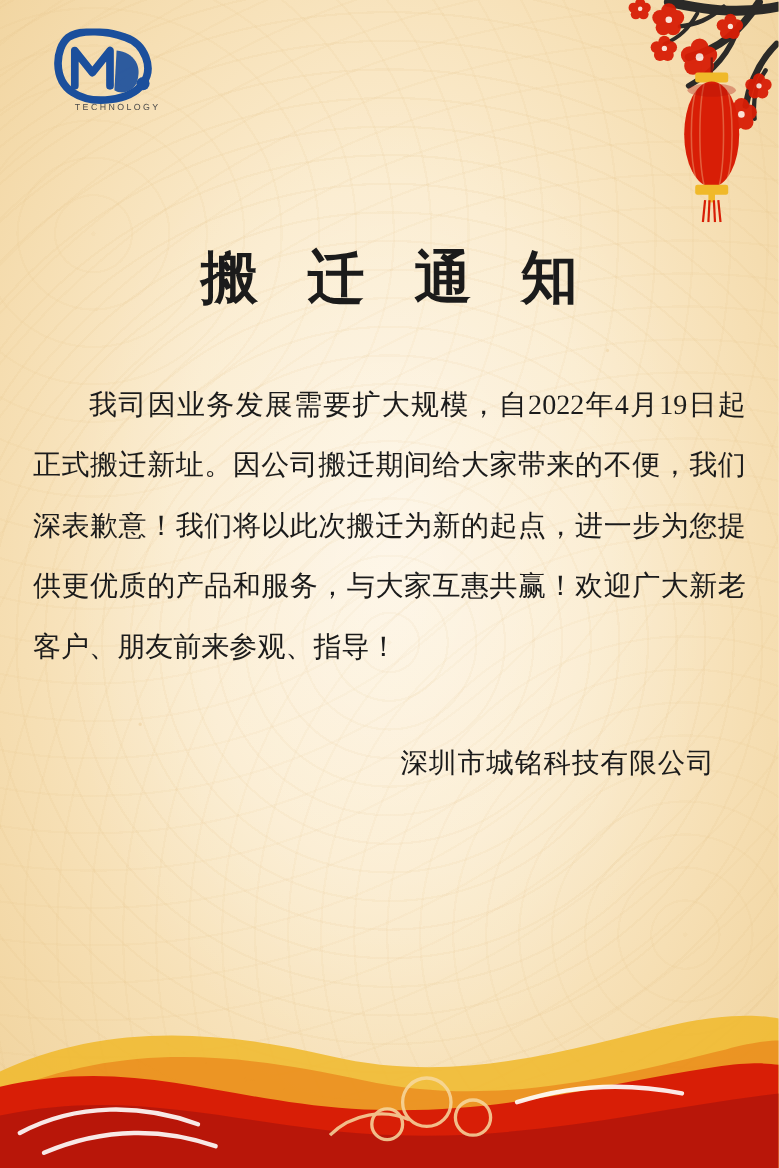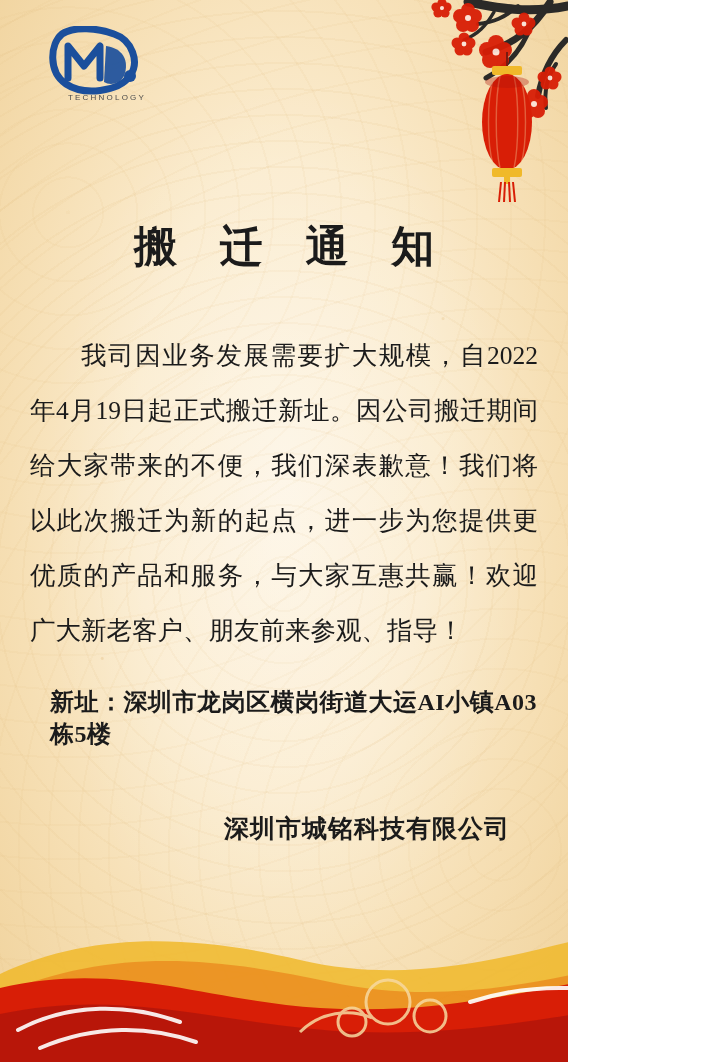--- a/index.html
+++ b/index.html
@@ -2,21 +2,21 @@
 <html lang="zh"><head>
 <meta charset="utf-8">
 <style>
   html, body {
     margin: 0;
     padding: 0;
     background: #ffffff;
   }
   .poster {
     position: relative;
-    width: 568px;
+    width: 708px;
     height: 1062px;
     overflow: hidden;
     font-family: "Liberation Serif", "DejaVu Serif", serif;
     background:
       radial-gradient(ellipse at 50% 45%, #fdf3e0 0%, #fbeccf 38%, #f6dfb4 68%, #f0d29b 100%),
       linear-gradient(180deg, #fbeed4 0%, #f7e3bc 55%, #f3d9ab 100%);
   }
   
   .poster::before {
     content: "";
@@ -71,21 +71,21 @@
   .content {
     position: absolute;
     left: 0;
     right: 0;
     top: 186px;
     z-index: 4;
     padding: 0 28px;
   }
   .title {
     text-align: center;
-    font-size: 43px;
+    font-size: 52px;
     letter-spacing: 16px;
     font-weight: 700;
     color: #1b1b1b;
     text-indent: 16px;
     margin: 32px 0 52px 0;
     font-family: "Liberation Serif", "DejaVu Serif", serif;
   }
   .salutation {
     font-size: 25px;
     color: #1b1b1b;
@@ -104,21 +104,21 @@
   .address {
     font-size: 24px;
     color: #1b1b1b;
     margin: 26px 0 0 22px;
     font-weight: 600;
     letter-spacing: 0.5px;
   }
   .signature {
     font-size: 25px;
     color: #1b1b1b;
-    font-weight: 700;
+    font-weight: 400;
     text-align: right;
     margin: 62px 30px 0 0;
     letter-spacing: 1px;
   }
 
   
   .footer-wave {
     position: absolute;
     left: 0;
     bottom: 0;
@@ -236,21 +236,20 @@
         <line x1="27" y1="130" x2="26" y2="150"></line>
         <line x1="31" y1="130" x2="32" y2="150"></line>
         <line x1="35" y1="130" x2="37" y2="150"></line>
       </g>
     </svg>
   </div>
 
   <div class="content">
     <h1 class="title">搬 迁 通 知</h1>
     <p class="body-text">我司因业务发展需要扩大规模，自2022年4月19日起正式搬迁新址。因公司搬迁期间给大家带来的不便，我们深表歉意！我们将以此次搬迁为新的起点，进一步为您提供更优质的产品和服务，与大家互惠共赢！欢迎广大新老客户、朋友前来参观、指导！</p>
-    <p class="address">新址：深圳市龙岗区横岗街道大运AI小镇A03栋5楼</p>
     <p class="signature">深圳市城铭科技有限公司</p>
   </div>
 
   <div class="footer-wave">
     <svg width="708" height="180" viewBox="0 0 708 180" xmlns="http://www.w3.org/2000/svg" preserveAspectRatio="none">
       <path d="M0 92 C90 50, 190 52, 300 78 C420 106, 520 70, 620 48 C660 40, 690 40, 708 44 L708 180 L0 180 Z" fill="#f0b92a" opacity="0.85"></path>
       <path d="M0 112 C110 66, 210 74, 330 100 C450 126, 560 96, 660 72 C682 66, 698 64, 708 64 L708 180 L0 180 Z" fill="#e8720f" opacity="0.55"></path>
       <path d="M0 106 C120 78, 200 118, 320 126 C450 134, 540 104, 650 88 C678 84, 696 84, 708 86 L708 180 L0 180 Z" fill="#d81e06"></path>
       <path d="M0 132 C130 104, 230 146, 360 150 C490 154, 590 126, 708 112 L708 180 L0 180 Z" fill="#b3150b" opacity="0.85"></path>
       <g fill="none" stroke="#ffffff" stroke-width="4" opacity="0.9" stroke-linecap="round">

